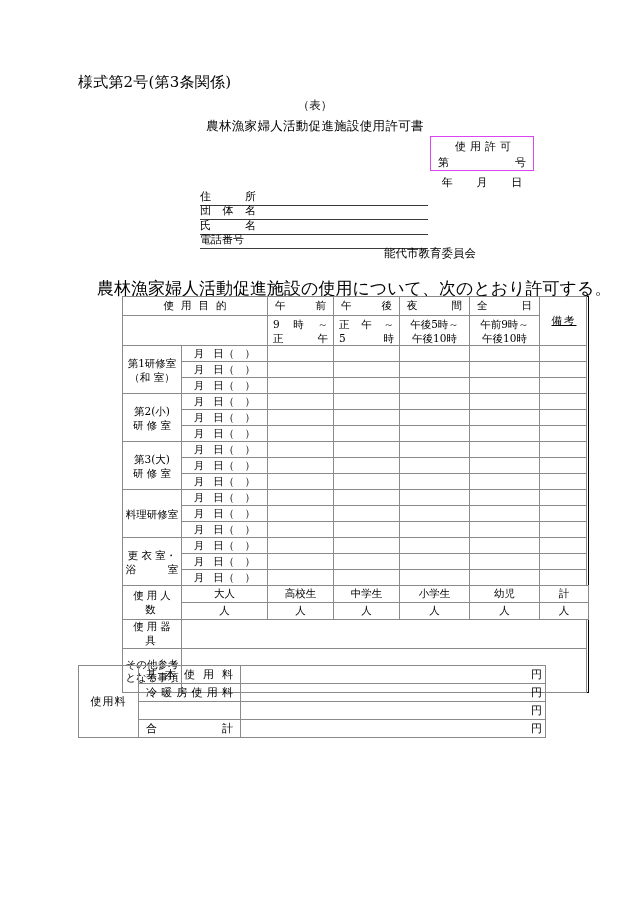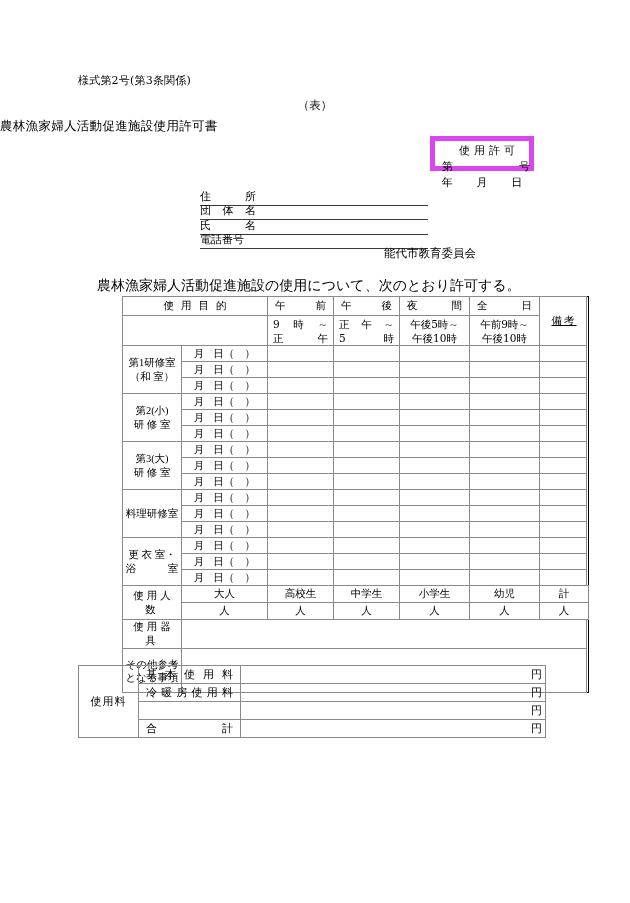--- a/index.html
+++ b/index.html
@@ -20,50 +20,50 @@
     inset: 0;
     width: 630px;
     height: 903px;
   }
 
   
   .form-no {
     position: absolute;
     left: 78px;
     top: 73px;
-    font-size: 11px;
+    font-size: 15px;
     letter-spacing: .2px;
     white-space: nowrap;
   }
   .omote {
     position: absolute;
     left: 0;
     top: 98px;
     width: 630px;
     text-align: center;
     font-size: 11.5px;
   }
   .doc-title {
     position: absolute;
     left: 0;
     top: 118px;
     width: 630px;
-    text-align: left;
+    text-align: center;
     font-size: 12.5px;
     letter-spacing: .3px;
   }
 
   
   .permit-box {
     position: absolute;
     left: 430px;
     top: 136px;
     width: 104px;
     height: 35px;
-    border: 5px solid #d946ef;
+    border: 1px solid #d946ef;
     box-sizing: border-box;
   }
   .permit-line1 {
     position: absolute;
     left: 0; top: 2px;
     width: 104px;
     text-align: center;
     font-size: 11px;
     letter-spacing: 4px;
     text-indent: 4px;
@@ -129,21 +129,21 @@
     top: 246px;
     font-size: 11.5px;
     white-space: nowrap;
   }
 
   
   .lead {
     position: absolute;
     left: 97px;
     top: 277px;
-    font-size: 14px;
+    font-size: 17px;
     white-space: nowrap;
   }
 
   
   table {
     border-collapse: collapse;
     table-layout: fixed;
   }
   .main-table {
     position: absolute;
@@ -193,21 +193,20 @@
   .h-bikou {
     font-size: 11px;
     letter-spacing: 2px;
     text-indent: 2px;
     text-decoration: underline;
   }
 
   .room-cell {
     font-size: 10.5px;
     line-height: 14px;
-    font-family: Liberation Serif, serif;
   }
   .room-cell .r1, .room-cell .r2 { display: block; }
   .date-cell {
     height: 16px;
     font-size: 10.5px;
   }
   .date-inner {
     display: flex;
     justify-content: center;
     gap: 9px;

